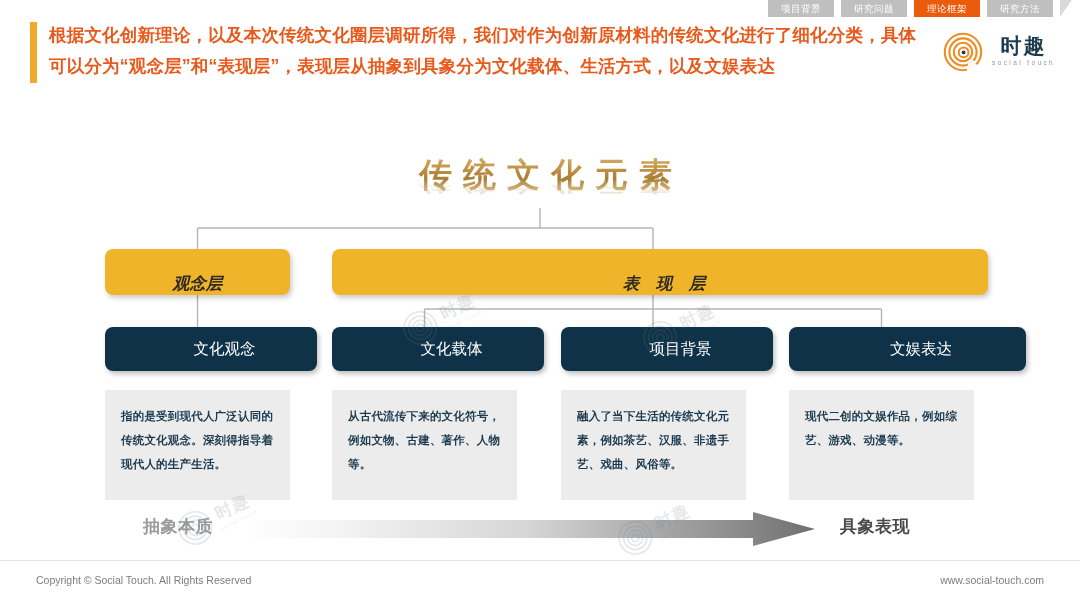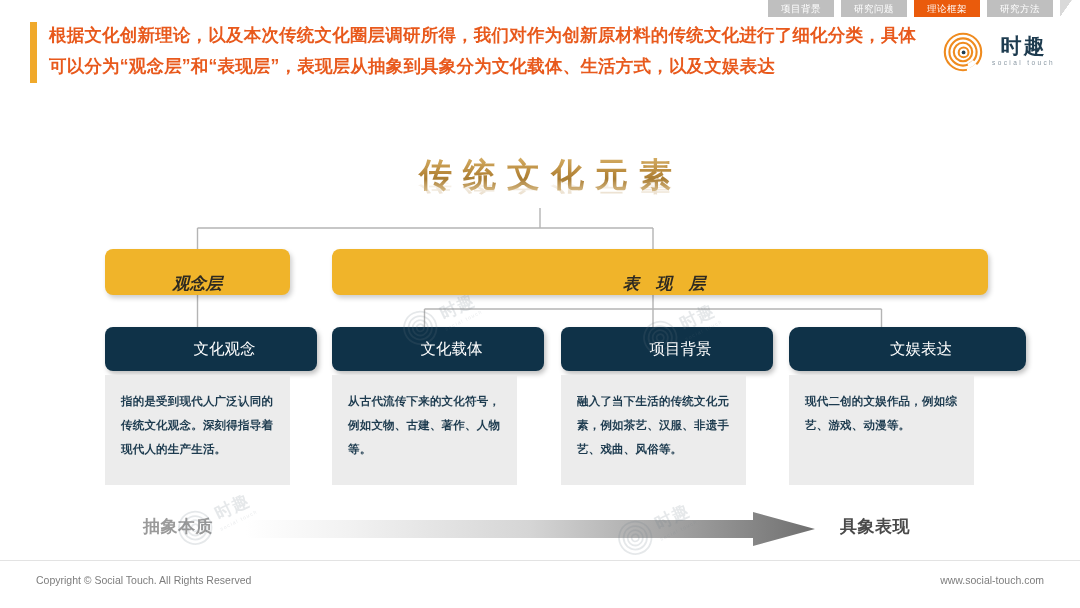--- a/index.html
+++ b/index.html
@@ -181,26 +181,26 @@
     justify-content: center;
     color: #ffffff;
     font-size: 15.5px;
     box-shadow: 2px 3px 5px rgba(0,0,0,0.25);
     overflow: hidden;
     padding-left: 27px;
   }
   #box-cultural-concept { left: 105px; width: 185px; }
   #box-cultural-carrier { left: 332px; width: 185px; }
   #box-lifestyle        { left: 561px; width: 185px; }
-  #box-entertainment    { left: 789px; width: 210px; border-radius: 10px; }
+  #box-entertainment    { left: 789px; width: 210px; }
 
   
   .desc-panel {
     position: absolute;
-    top: 375px;
+    top: 390px;
     width: 185px;
     height: 110px;
     background: #ececec;
     box-sizing: border-box;
     padding: 14px 16px 8px 16px;
     color: #1d3b4f;
     font-size: 11.5px;
     font-weight: bold;
     line-height: 24px;
     letter-spacing: 0.2px;

